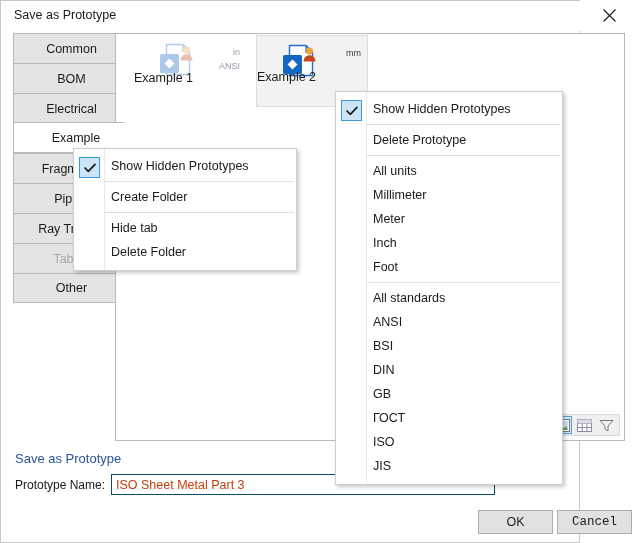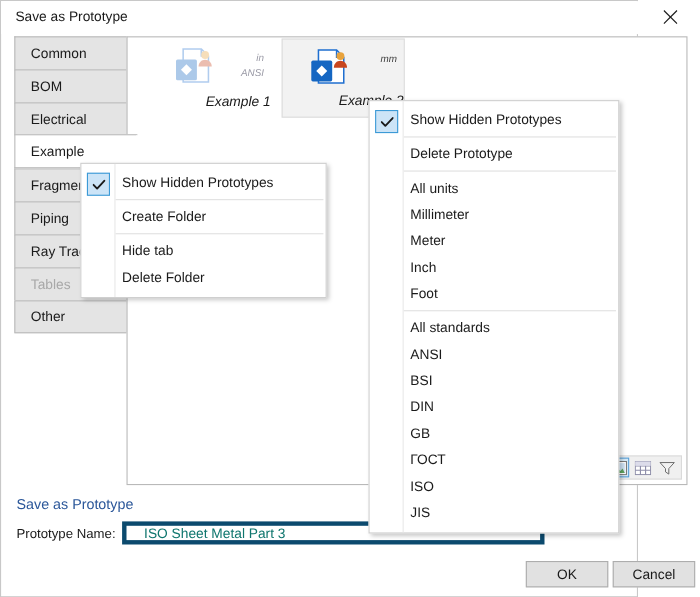--- a/index.html
+++ b/index.html
@@ -62,20 +62,21 @@
     background: #e4e4e4;
     border: 1px solid #b9b9b9;
     border-bottom: none;
     display: flex;
     align-items: center;
     padding-left: 14px;
     font-size: 12.5px;
     color: #1a1a1a;
     overflow: hidden;
     white-space: nowrap;
+    justify-content: center;
   }
   .tab:last-child { border-bottom: 1px solid #b9b9b9; }
   .tab.selected {
     background: #ffffff;
     border: 1px solid #b9b9b9;
     border-right: 1px solid #ffffff;
     width: 112px;
     z-index: 6;
     margin-top: -1px;
     height: 31px;
@@ -92,35 +93,34 @@
     box-sizing: border-box;
     z-index: 3;
   }
 
   
   .thumb {
     position: absolute;
     top: 1px;
     width: 112px; height: 72px;
     box-sizing: border-box;
-    font-style: italic;
   }
   .thumb.selected {
     background: #f2f2f2;
     border: 1px solid #dcdcdc;
   }
   .thumb-icon {
     position: absolute;
     left: 22px; top: 6px;
     width: 42px; height: 40px;
   }
   .thumb-label {
     position: absolute;
-    left: 0; right: 0; bottom: 8px;
-    text-align: right;
+    left: 0; right: 0; bottom: 22px;
+    text-align: left;
     font-size: 12.5px;
     color: #1a1a1a;
   }
   .thumb.faded .thumb-label { color: #1a1a1a; }
   .thumb-units {
     position: absolute;
     top: 9px; right: 6px;
     font-size: 9px;
     color: #3a3a3a;
     text-align: right;
@@ -172,46 +172,46 @@
     left: 14px; top: 477px;
     font-size: 12px;
     color: #1a1a1a;
     z-index: 2;
   }
   #name-input {
     position: absolute;
     left: 110px; top: 473px;
     width: 384px; height: 21px;
     background: #ffffff;
-    border: 4px solid #0c4a6e;
+    border: 1px solid #0c4a6e;
     box-sizing: border-box;
     font-family: "Liberation Sans", sans-serif;
     font-size: 12.5px;
-    color: #0f766e;
-    padding: 0 16px;
+    color: #c2410c;
+    padding: 0 4px;
     outline: none;
     z-index: 2;
   }
 
   
   .dlgbtn {
     position: absolute;
     top: 509px;
     width: 75px; height: 24px;
     background: #e1e1e1;
     border: 1px solid #adadad;
     box-sizing: border-box;
     font-family: "Liberation Sans", sans-serif;
     font-size: 12.5px;
     color: #1a1a1a;
     cursor: default;
     z-index: 2;
   }
   #ok-btn     { left: 477px; }
-  #cancel-btn { left: 556px; }
+  #cancel-btn { left: 556px; font-family: Liberation Mono, monospace; }
 
   
   .ctxmenu {
     position: absolute;
     background: #ffffff;
     border: 1px solid #cfcfcf;
     box-shadow: 2px 2px 4px rgba(0,0,0,0.22);
     box-sizing: border-box;
     z-index: 40;
     text-align: right;

